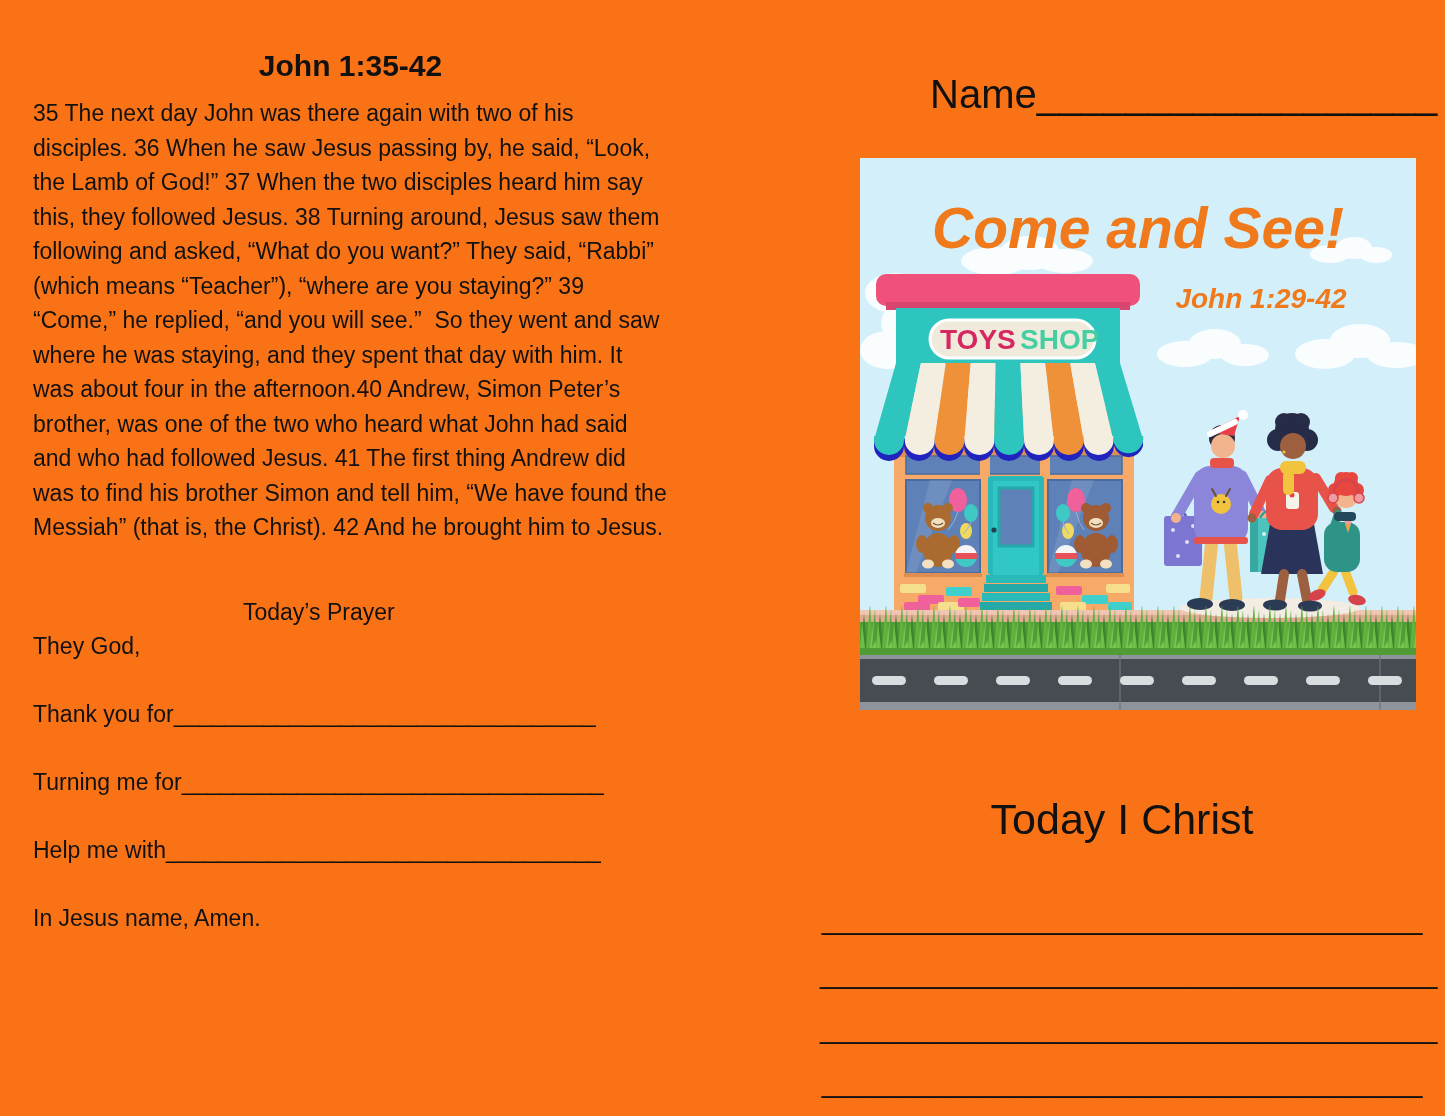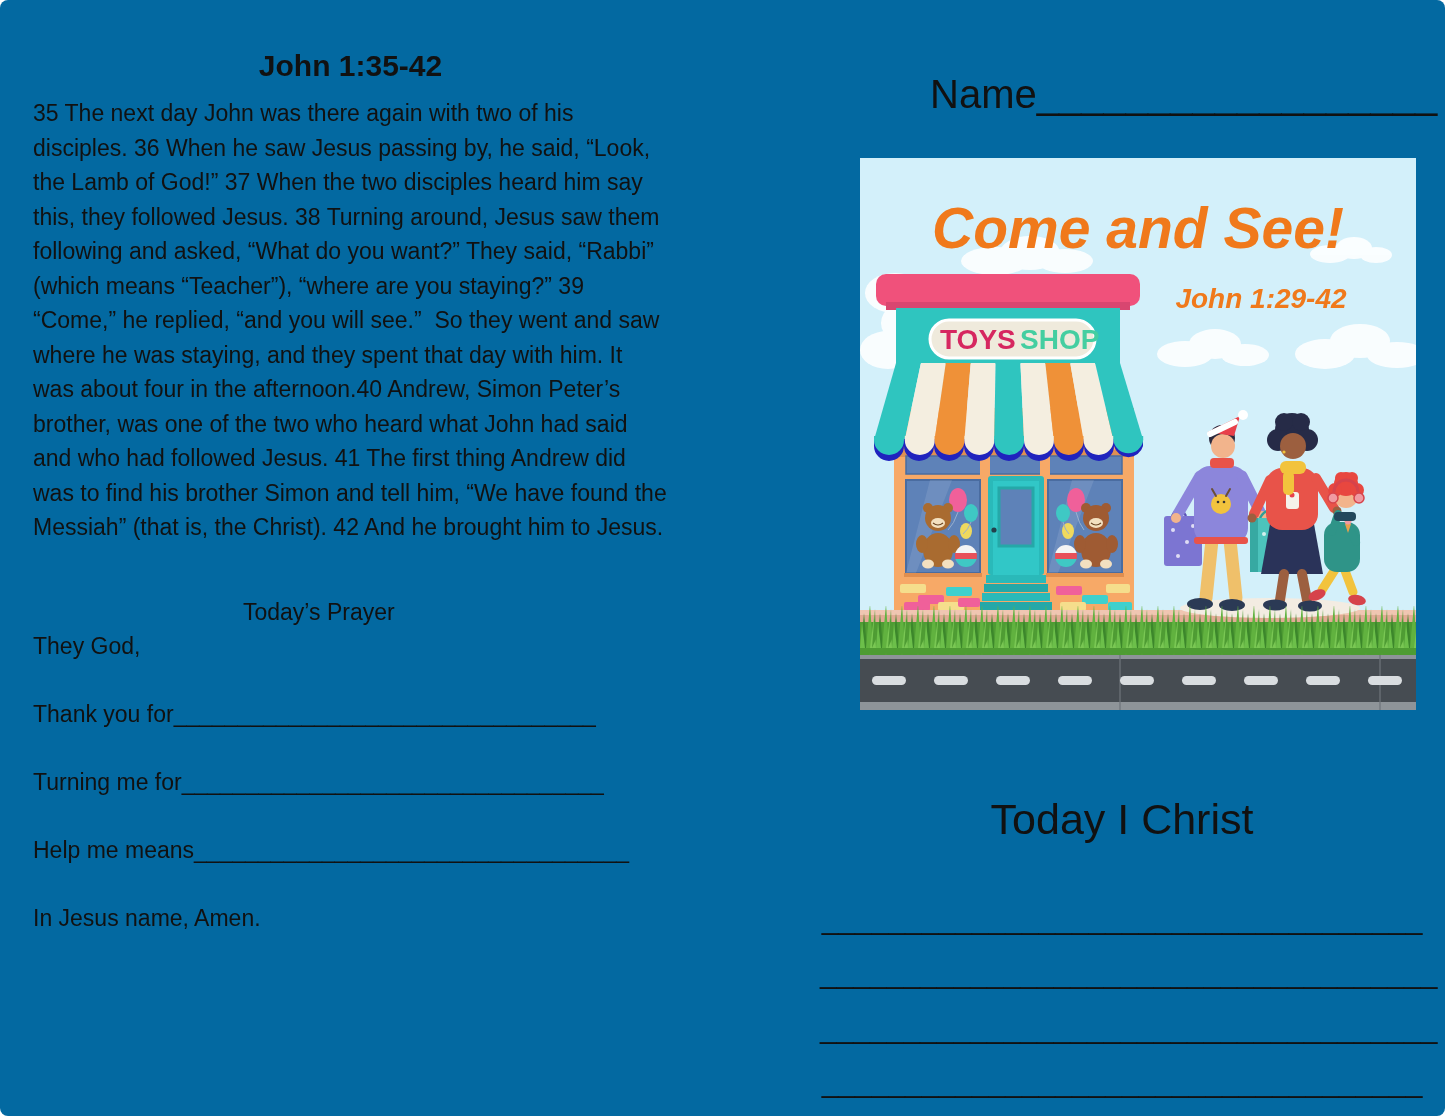--- a/index.html
+++ b/index.html
@@ -1,17 +1,17 @@
 <!DOCTYPE html>
 <html><head>
 <meta charset="utf-8">
 <style>
   html,body{margin:0;padding:0;background:#ffffff;}
-  .page{position:relative;width:1445px;height:1116px;background:#0369a1;overflow:hidden;
-        font-family:"Liberation Sans",sans-serif;color:#111;border-radius:8px;}
+  .page{position:relative;width:1445px;height:1116px;background:#f97316;overflow:hidden;
+        font-family:"Liberation Sans",sans-serif;color:#111;}
   
   .left-col{position:absolute;left:33px;top:48px;width:635px;}
   .scripture-title{font-size:30px;font-weight:bold;text-align:center;line-height:36px;margin:0 0 12px 0;}
   .scripture-text{font-size:23px;line-height:34.5px;white-space:pre-wrap;margin:0;}
   .prayer{margin-top:54px;}
   .prayer-heading{font-size:23px;line-height:27px;padding-left:210px;margin-bottom:7px;}
   .prayer-salutation{font-size:23px;line-height:27px;margin-bottom:41px;}
   .prayer-entry{font-size:23px;line-height:27px;margin-bottom:41px;white-space:nowrap;}
   .prayer-closing{font-size:23px;line-height:27px;}
   
@@ -29,21 +29,21 @@
   <div class="left-col">
     <h1 class="scripture-title">John 1:35-42</h1>
     <p class="scripture-text">35 The next day John was there again with two of his disciples. 36 When he saw Jesus passing by, he said, “Look, the Lamb of God!” 37 When the two disciples heard him say this, they followed Jesus. 38 Turning around, Jesus saw them following and asked, “What do you want?” They said, “Rabbi” (which means “Teacher”), “where are you staying?” 39 “Come,” he replied, “and you will see.”  So they went and saw where he was staying, and they spent that day with him. It was about four in the afternoon.40 Andrew, Simon Peter’s brother, was one of the two who heard what John had said and who had followed Jesus. 41 The first thing Andrew did was to find his brother Simon and tell him, “We have found the Messiah” (that is, the Christ). 42 And he brought him to Jesus.</p>
 
     <div class="prayer">
       <div class="prayer-heading">Today’s Prayer</div>
       <div class="prayer-salutation">They God,</div>
 
       <div class="prayer-entry"><span>Thank you for</span><span>_________________________________</span></div>
       <div class="prayer-entry"><span>Turning me for</span><span>_________________________________</span></div>
-      <div class="prayer-entry"><span>Help me means</span><span>__________________________________</span></div>
+      <div class="prayer-entry"><span>Help me with</span><span>__________________________________</span></div>
 
       <div class="prayer-closing">In Jesus name, Amen.</div>
     </div>
   </div>
 
   <div class="name-line"><span>Name</span><span>__________________</span></div>
 
   <div class="illustration">
     <svg width="556" height="552" viewBox="0 0 556 552" xmlns="http://www.w3.org/2000/svg">
       <defs>

